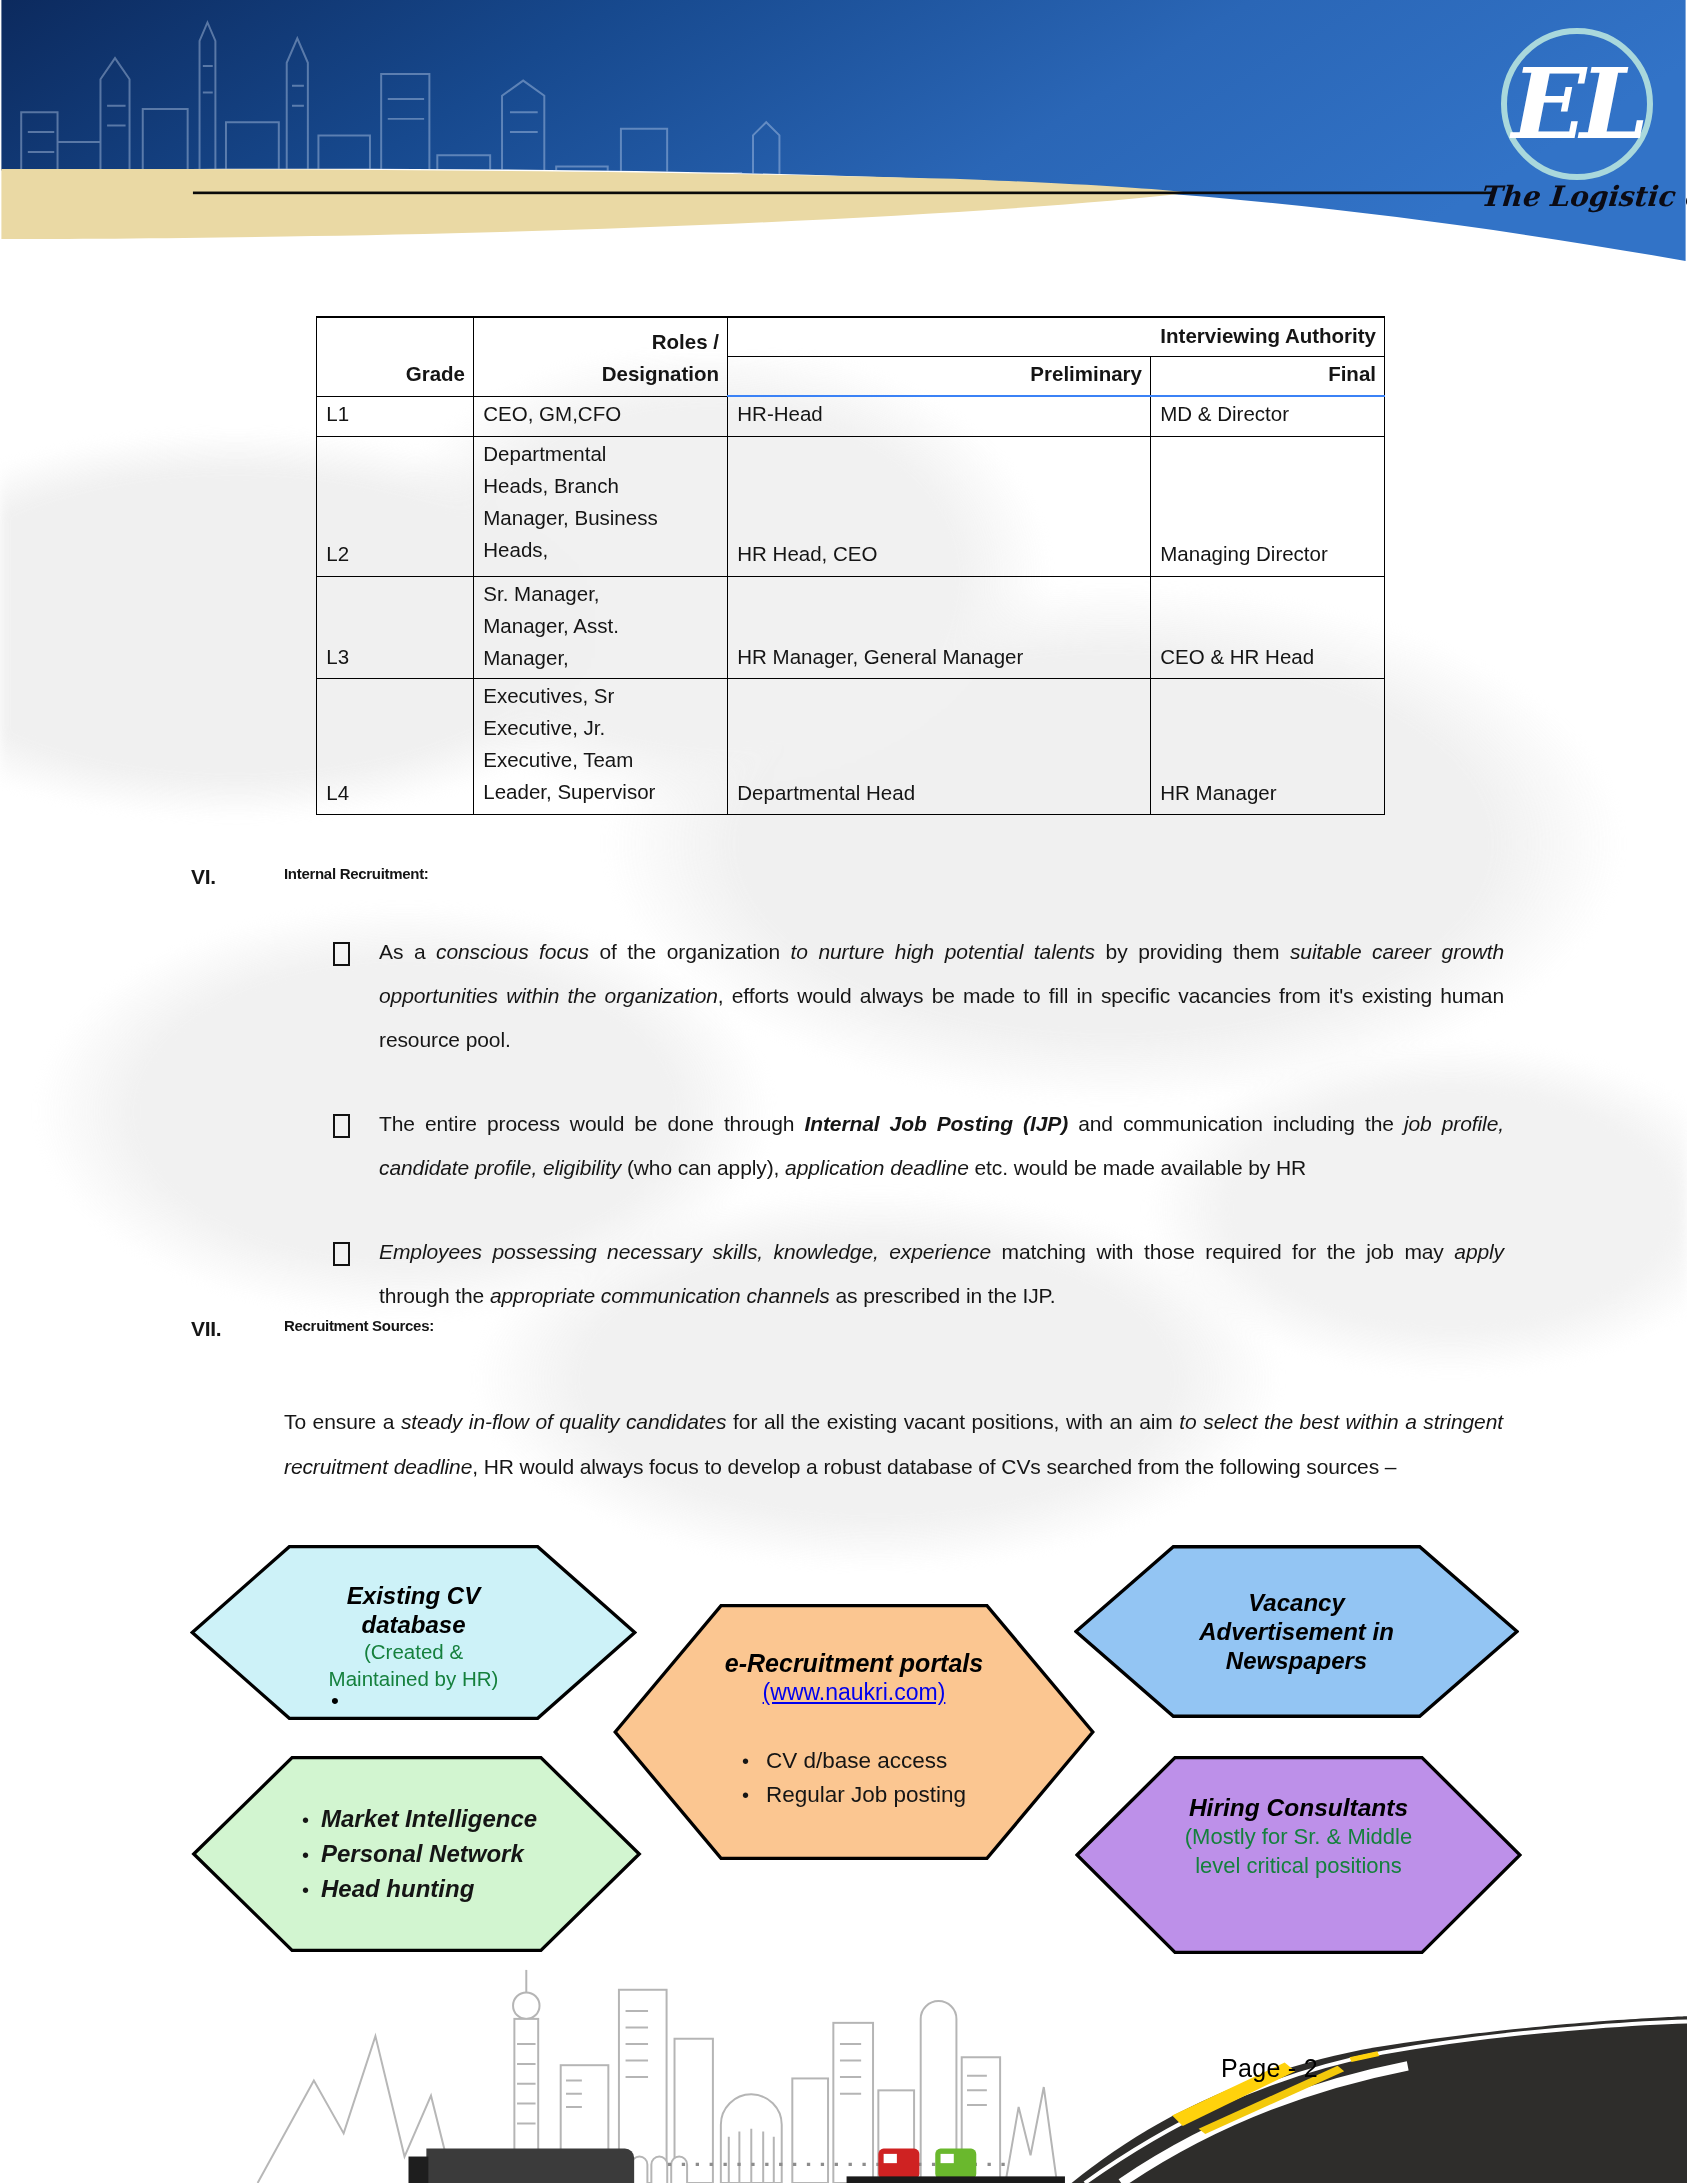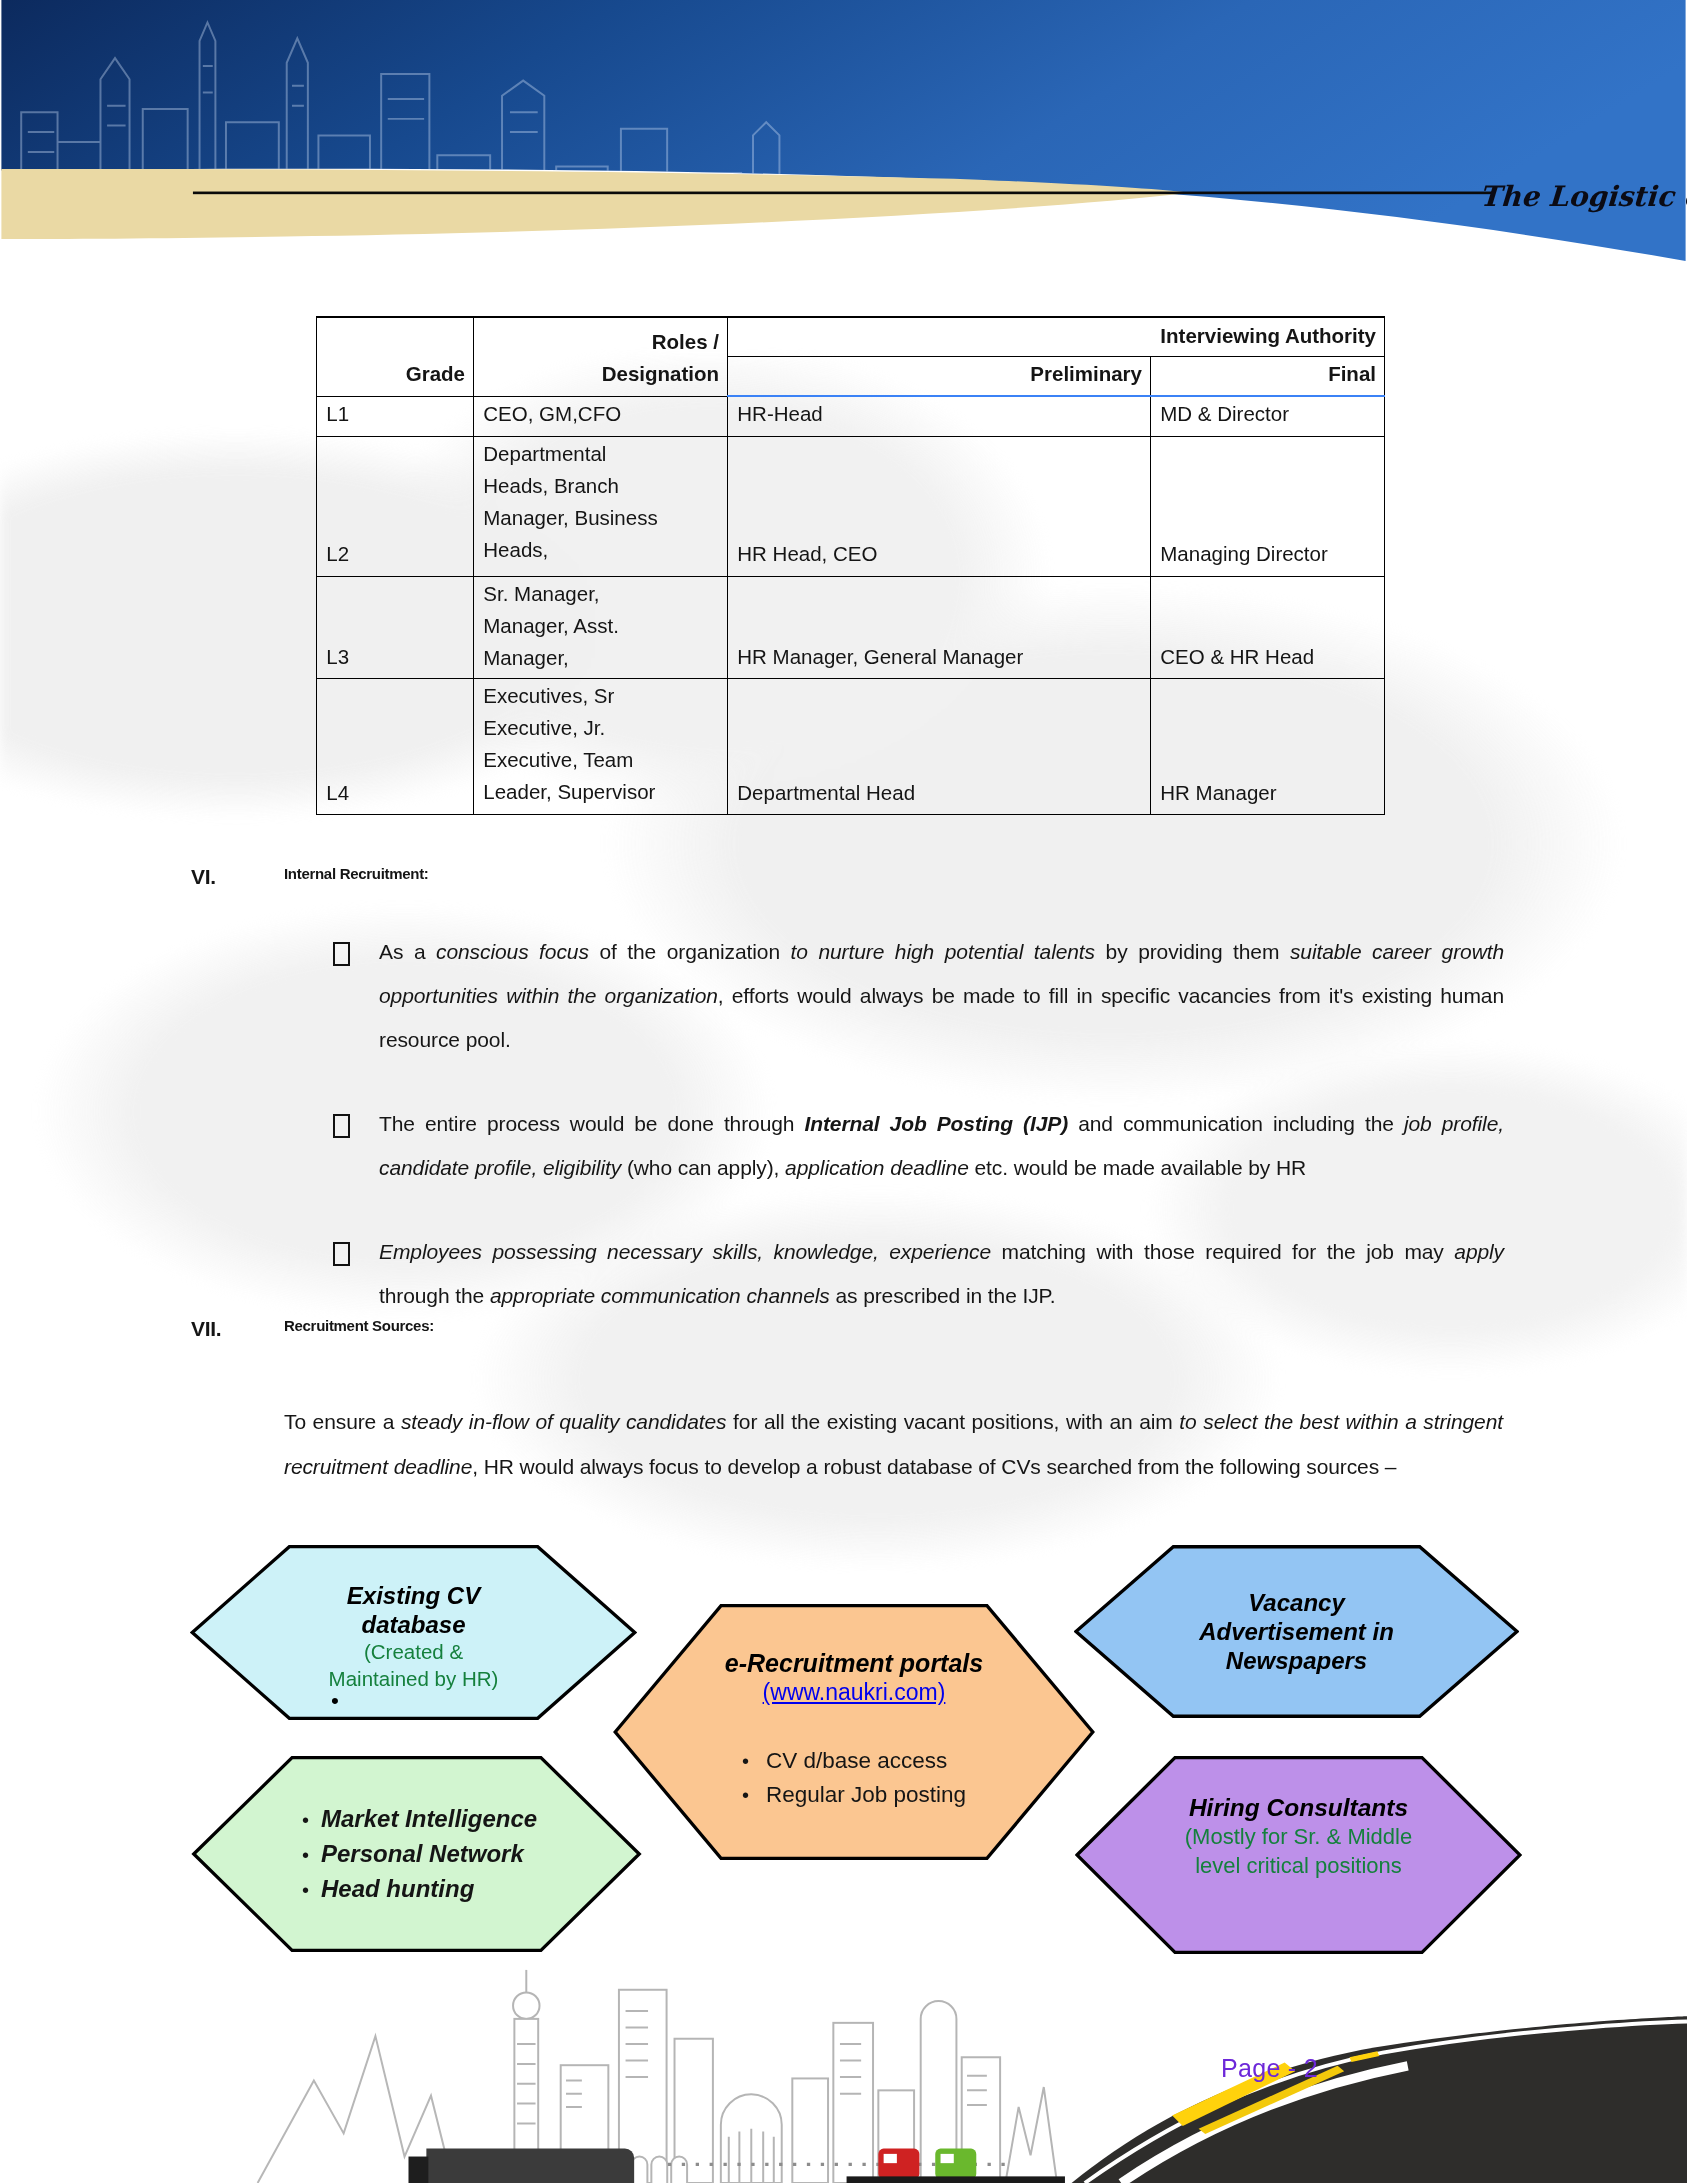--- a/index.html
+++ b/index.html
@@ -82,21 +82,21 @@
   .hex-link{font-size:23px;line-height:29px;color:#0000ee;text-decoration:underline;}
   .hex-bullets{text-align:left;}
   .hex-bullet-row{display:flex;align-items:baseline;font-size:22.5px;line-height:33px;}
   .hex-bullet-row .dot{margin-right:17px;font-size:20px;}
   .hex-bullet-row.tight .dot{margin-right:12px;}
   .hex-bullet-row .bi{font-weight:bold;font-style:italic;font-size:24px;}
   .lone-dot{position:absolute;font-size:22.5px;color:#000;z-index:3;}
   
   .footer-art{position:absolute;left:251px;top:1958px;width:1436px;height:225px;z-index:1;}
   .page-num{
-    position:absolute;left:1221px;top:2054px;font-size:25px;color:#6d28d9;z-index:4;
+    position:absolute;left:1221px;top:2054px;font-size:25px;color:#000000;z-index:4;
     letter-spacing:0.3px;
   }
 </style>
 </head>
 <body>
 
 <div class="watermark"></div>
 
 <div class="content">
 
@@ -118,20 +118,23 @@
         <path d="M30,340 V170 H85 V340 M85,215 H150 V340 M150,340 V120 L172,88 L194,120 V340"></path>
         <path d="M214,340 V165 H282 V340 M300,340 V62 L312,34 L324,62 V340 M340,340 V185 H420 V340"></path>
         <path d="M432,340 V95 L448,58 L464,95 V340 M480,340 V205 H558 V340 M575,340 V112 H648 V340"></path>
         <path d="M660,340 V235 H740 V340 M758,340 V145 L790,122 L822,145 V340 M840,340 V252 H918 V340"></path>
         <path d="M938,340 V195 H1008 V340 M1026,340 V262 H1120 V340 M1138,340 V205 L1158,185 L1178,205 V340"></path>
         <path d="M40,200 H80 M40,230 H80 M40,260 H80 M160,160 H188 M160,190 H188 M305,100 H320 M305,140 H320 M440,130 H458 M440,160 H458 M585,150 H640 M585,180 H640 M770,170 H812 M770,200 H812"></path>
       </g>
       <path d="M0,256 C520,255 1080,260 1480,272 C1640,279 1740,285 1800,292 C1500,326 900,352 430,358 C270,361 100,362 0,362 Z" fill="#ead9a4"></path>
       <rect x="290" y="290" width="1967" height="4" fill="#0a0a0a"></rect>
     </svg>
+    <div class="logo-badge">
+      <span>EL</span>
+    </div>
     <div class="logo-tagline">The Logistic expert</div>
   </div>
 
   <table class="grades">
     <colgroup>
         <col style="width:157px">
         <col style="width:254px">
         <col style="width:423px">
         <col style="width:234px">
       </colgroup>

